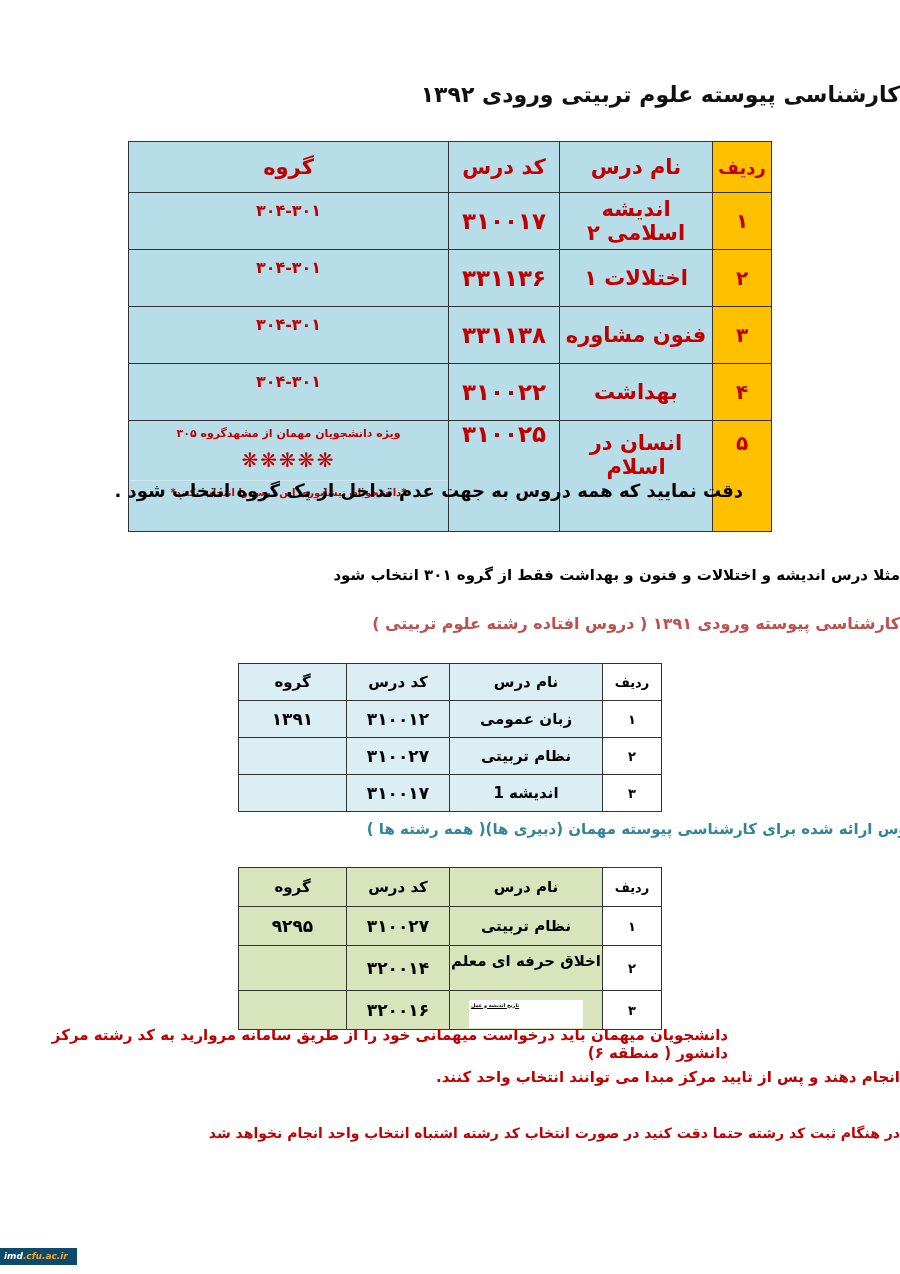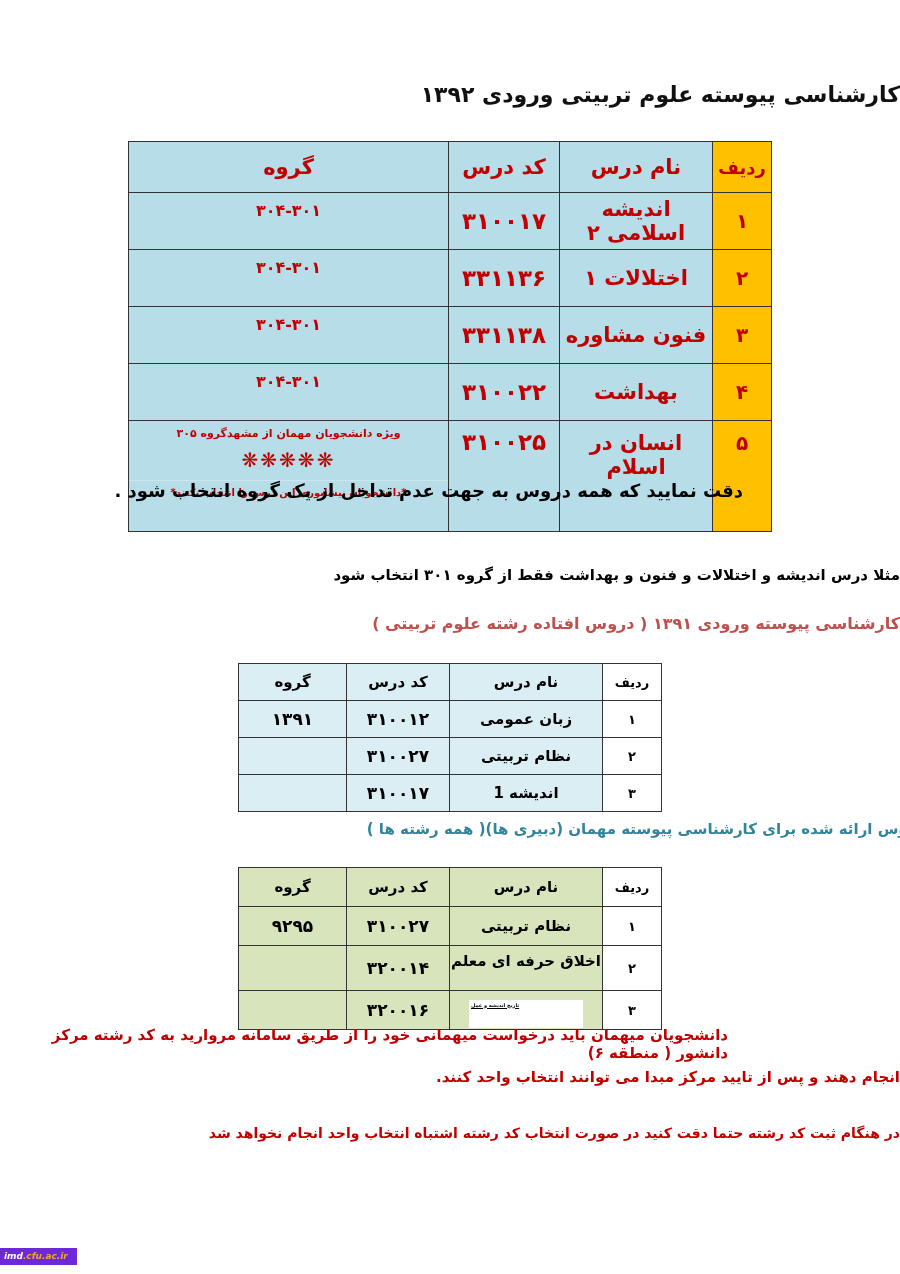--- a/index.html
+++ b/index.html
@@ -39,21 +39,21 @@
   #t3 { left: 238px; top: 867px; width: 424px; }
   #t3 td { background: #d7e4bc; color: #000; font-size: 15px; height: 38px; }
   #t3 td.idx { background: #fff; width: 58px; font-size: 13px; }
   #t3 td.name { width: 152px; }
   #t3 td.code { width: 102px; font-size: 17px; }
   .small-name { font-size: 9px; vertical-align: top !important; padding-top: 6px !important; }
   .white-box { display: inline-block; width: 110px; height: 24px; background: #fff; font-size: 5px; text-align: left; text-decoration: underline; padding: 2px; }
   .warn1 { left: 0; width: 728px; top: 1026px; font-size: 15px; color: #c00000; }
   .warn2 { left: 0; width: 900px; top: 1068px; font-size: 15px; color: #c00000; }
   .warn3 { left: 0; width: 900px; top: 1125px; font-size: 14px; color: #c00000; }
-  .watermark { left: 0; top: 1248px; width: 77px; height: 17px; background: #6d28d9; font-size: 9px; font-style: italic; line-height: 17px; padding-left: 4px; box-sizing: border-box; }
+  .watermark { left: 0; top: 1248px; width: 77px; height: 17px; background: #0c4a6e; font-size: 9px; font-style: italic; line-height: 17px; padding-left: 4px; box-sizing: border-box; }
   .wm-a { color: #ffffff; }
   .wm-b { color: #f5a623; }
 </style>
 </head>
 <body>
 
 <div class="abs rtl title1">کارشناسی پیوسته علوم تربیتی  ورودی ۱۳۹۲</div>
 
 <table id="main-table">
   <tbody>
@@ -83,21 +83,21 @@
   </tr>
   <tr class="r">
     <td class="idx">۴</td>
     <td class="name">بهداشت</td>
     <td class="code">۳۱۰۰۲۲</td>
     <td class="group" style="vertical-align:top;padding-top:8px">۳۰۴-۳۰۱</td>
   </tr>
   <tr>
     <td class="idx" style="height:100px;vertical-align:top;padding-top:10px">۵</td>
     <td class="name" style="vertical-align:top;padding-top:10px">انسان در اسلام</td>
-    <td class="code" style="vertical-align:top;padding-top:8px">۳۱۰۰۲۵</td>
+    <td class="code" style="vertical-align:top;padding-top:0">۳۱۰۰۲۵</td>
     <td class="group" style="vertical-align:top">
       <div class="note-top">ویژه دانشجویان مهمان از مشهدگروه ۳۰۵</div>
       <div class="stars">❋❋❋❋❋</div>
       <div class="note-bot">*دانشجویان نیشابوری این درس را انتخاب نکنند*</div>
     </td>
   </tr>
 </tbody>
   </table>
 
 <div class="abs rtl line1">دقت نمایید که همه دروس به جهت عدم تداخل  از یک گروه انتخاب شود .</div>

